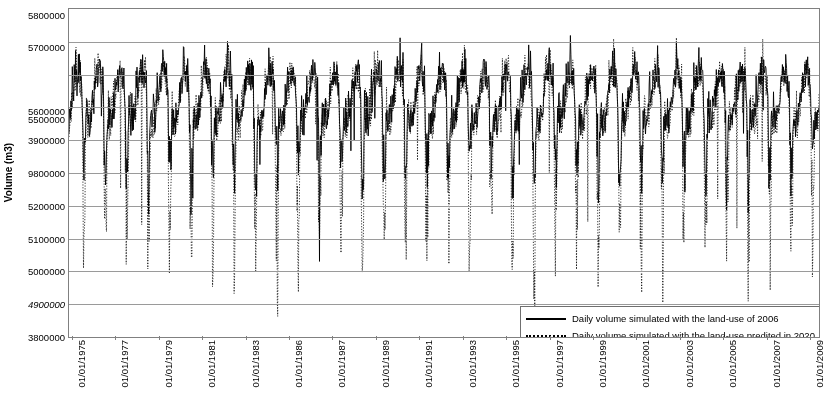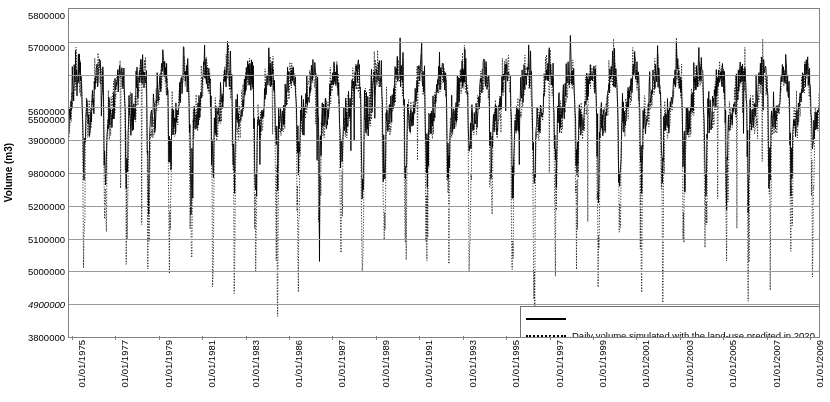--- a/index.html
+++ b/index.html
@@ -167,20 +167,21 @@
   <div id="plot-area">
     <svg id="series-svg" width="750" height="328">
         <path d="M0.0 128.0L0.5 119.1L0.9 116.0L1.4 111.6L1.9 101.5L2.3 112.3L2.8 83.4L3.3 99.6L3.8 82.6L4.2 89.9L4.7 86.1L5.2 73.5L5.6 58.7L6.1 81.9L6.6 75.0L7.0 38.3L7.5 59.0L8.0 77.3L8.4 75.7L8.9 68.3L9.4 70.4L9.8 62.6L10.3 73.8L10.8 83.8L11.3 51.4L11.7 87.6L12.2 72.7L12.7 75.2L13.1 99.4L13.6 118.0L14.1 201.2L14.5 259.1L15.0 225.4L15.5 217.7L15.9 208.9L16.4 135.9L16.9 124.7L17.4 88.5L17.8 107.8L18.3 103.3L18.8 128.4L19.2 113.5L19.7 108.1L20.2 91.0L20.6 128.2L21.1 111.4L21.6 99.1L22.0 119.3L22.5 99.4L23.0 91.1L23.5 101.0L23.9 98.6L24.4 101.0L24.9 87.1L25.3 76.1L25.8 49.1L26.3 79.8L26.7 65.9L27.2 73.6L27.7 64.0L28.1 61.9L28.6 60.3L29.1 44.0L29.5 56.9L30.0 59.0L30.5 54.3L31.0 74.1L31.4 55.8L31.9 75.8L32.4 72.2L32.8 60.3L33.3 63.7L33.8 69.9L34.2 80.5L34.7 120.0L35.2 181.1L35.6 209.9L36.1 179.4L36.6 184.5L37.1 216.9L37.5 222.6L38.0 134.0L38.5 110.5L38.9 118.2L39.4 81.4L39.9 108.3L40.3 130.6L40.8 89.5L41.3 119.4L41.7 126.6L42.2 87.8L42.7 91.0L43.2 109.8L43.6 84.4L44.1 85.0L44.6 72.0L45.0 97.7L45.5 91.0L46.0 103.6L46.4 85.0L46.9 88.4L47.4 73.5L47.8 68.3L48.3 68.9L48.8 61.6L49.2 74.9L49.7 79.0L50.2 59.7L50.7 65.0L51.1 51.7L51.6 179.3L52.1 60.5L52.5 73.1L53.0 77.7L53.5 69.2L53.9 63.0L54.4 72.8L54.9 84.6L55.3 86.7L55.8 93.6L56.3 162.6L56.8 122.0L57.2 255.3L57.7 176.7L58.2 230.8L58.6 201.5L59.1 171.9L59.6 144.4L60.0 95.7L60.5 105.7L61.0 107.1L61.4 83.1L61.9 116.6L62.4 100.5L62.9 112.9L63.3 97.3L63.8 104.4L64.3 119.6L64.7 106.0L65.2 99.8L65.7 107.4L66.1 87.1L66.6 112.5L67.1 105.3L67.5 97.0L68.0 89.2L68.5 78.8L68.9 96.4L69.4 78.4L69.9 83.0L70.4 70.6L70.8 59.0L71.3 68.9L71.8 49.4L72.2 58.7L72.7 215.6L73.2 57.3L73.6 74.2L74.1 65.4L74.6 67.8L75.0 69.3L75.5 50.9L76.0 60.2L76.5 48.0L76.9 78.2L77.4 84.3L77.9 133.8L78.3 147.3L78.8 260.0L79.3 183.2L79.7 209.5L80.2 232.3L80.7 170.0L81.1 152.6L81.6 123.4L82.1 127.5L82.6 119.9L83.0 127.8L83.5 120.1L84.0 128.9L84.4 116.3L84.9 108.5L85.4 125.2L85.8 103.7L86.3 119.6L86.8 104.6L87.2 79.5L87.7 102.1L88.2 92.5L88.6 91.9L89.1 86.7L89.6 96.0L90.1 88.9L90.5 91.0L91.0 71.2L91.5 76.1L91.9 61.5L92.4 79.8L92.9 74.6L93.3 62.5L93.8 54.2L94.3 58.4L94.7 52.6L95.2 63.0L95.7 53.6L96.2 76.1L96.6 76.3L97.1 83.7L97.6 86.7L98.0 69.2L98.5 71.9L99.0 101.9L99.4 169.3L99.9 219.3L100.4 264.5L100.8 202.2L101.3 220.5L101.8 178.7L102.3 168.1L102.7 108.6L103.2 82.1L103.7 126.3L104.1 126.0L104.6 112.5L105.1 122.6L105.5 127.6L106.0 126.6L106.5 109.5L106.9 123.1L107.4 105.2L107.9 114.1L108.3 100.8L108.8 116.0L109.3 96.8L109.8 88.0L110.2 80.8L110.7 78.6L111.2 81.4L111.6 92.5L112.1 71.3L112.6 67.5L113.0 74.1L113.5 72.6L114.0 70.7L114.4 58.6L114.9 47.1L115.4 49.3L115.9 55.2L116.3 77.4L116.8 62.1L117.3 65.3L117.7 55.5L118.2 60.9L118.7 61.3L119.1 83.2L119.6 66.2L120.1 98.3L120.5 146.5L121.0 219.9L121.5 197.6L122.0 212.2L122.4 247.5L122.9 248.6L123.4 188.5L123.8 160.5L124.3 101.1L124.8 128.7L125.2 98.0L125.7 113.6L126.2 111.4L126.6 107.4L127.1 85.6L127.6 117.2L128.0 102.1L128.5 122.3L129.0 119.7L129.5 101.7L129.9 96.1L130.4 110.9L130.9 89.4L131.3 101.0L131.8 102.0L132.3 56.5L132.7 81.8L133.2 87.4L133.7 86.9L134.1 68.1L134.6 59.1L135.1 60.4L135.6 62.5L136.0 69.1L136.5 54.6L137.0 71.6L137.4 48.4L137.9 52.9L138.4 55.6L138.8 67.7L139.3 83.0L139.8 66.1L140.2 85.0L140.7 63.9L141.2 92.9L141.7 103.0L142.1 106.2L142.6 162.2L143.1 171.5L143.5 277.7L144.0 268.1L144.5 240.1L144.9 180.5L145.4 122.4L145.9 122.9L146.3 88.7L146.8 126.6L147.3 97.0L147.7 131.6L148.2 121.9L148.7 127.6L149.2 108.8L149.6 114.6L150.1 94.7L150.6 90.9L151.0 90.4L151.5 114.3L152.0 86.5L152.4 112.6L152.9 95.3L153.4 99.3L153.8 84.3L154.3 92.7L154.8 62.7L155.3 68.8L155.7 57.6L156.2 62.6L156.7 70.3L157.1 45.0L157.6 51.3L158.1 69.7L158.5 53.0L159.0 56.6L159.5 35.8L159.9 64.7L160.4 81.1L160.9 61.5L161.4 68.1L161.8 89.8L162.3 70.1L162.8 87.0L163.2 136.8L163.7 135.1L164.2 161.7L164.6 153.9L165.1 284.5L165.6 267.2L166.0 217.3L166.5 158.8L167.0 141.0L167.4 104.8L167.9 120.3L168.4 123.4L168.9 118.5L169.3 130.5L169.8 106.0L170.3 97.1L170.7 118.6L171.2 129.0L171.7 105.9L172.1 112.3L172.6 81.4L173.1 87.2L173.5 97.7L174.0 75.3L174.5 101.6L175.0 80.6L175.4 73.2L175.9 71.5L176.4 83.7L176.8 63.0L177.3 80.2L177.8 67.8L178.2 69.5L178.7 75.8L179.2 70.8L179.6 56.4L180.1 76.7L180.6 49.2L181.1 70.3L181.5 58.5L182.0 62.7L182.5 70.2L182.9 65.6L183.4 79.7L183.9 77.7L184.3 75.4L184.8 132.1L185.3 179.3L185.7 219.5L186.2 184.3L186.7 262.0L187.1 230.7L187.6 196.5L188.1 151.0L188.6 115.2L189.0 95.2L189.5 106.4L190.0 116.0L190.4 113.9L190.9 129.5L191.4 103.1L191.8 126.9L192.3 110.1L192.8 100.8L193.2 122.1L193.7 120.7L194.2 107.0L194.7 99.4L195.1 98.2L195.6 98.4L196.1 59.8L196.5 79.1L197.0 80.3L197.5 71.3L197.9 66.8L198.4 71.8L198.9 72.5L199.3 60.6L199.8 56.7L200.3 60.9L200.8 72.4L201.2 47.5L201.7 78.0L202.2 67.5L202.6 70.1L203.1 69.4L203.6 125.2L204.0 47.2L204.5 75.9L205.0 76.8L205.4 88.7L205.9 97.6L206.4 161.4L206.8 202.0L207.3 251.7L207.8 156.7L208.3 291.6L208.7 307.3L209.2 210.7L209.7 150.0L210.1 110.3L210.6 106.9L211.1 123.8L211.5 120.1L212.0 126.8L212.5 107.3L212.9 105.5L213.4 116.6L213.9 119.7L214.4 122.6L214.8 120.2L215.3 105.3L215.8 119.4L216.2 91.7L216.7 98.1L217.2 92.4L217.6 81.6L218.1 96.1L218.6 90.6L219.0 88.8L219.5 66.8L220.0 90.2L220.5 82.2L220.9 53.1L221.4 66.5L221.9 58.0L222.3 79.0L222.8 54.0L223.3 72.6L223.7 58.4L224.2 74.4L224.7 61.5L225.1 65.0L225.6 67.0L226.1 74.0L226.5 66.3L227.0 88.0L227.5 123.0L228.0 202.0L228.4 176.7L228.9 252.0L229.4 283.0L229.8 210.0L230.3 208.7L230.8 138.6L231.2 146.6L231.7 112.2L232.2 122.5L232.6 101.1L233.1 104.1L233.6 108.6L234.1 106.0L234.5 107.7L235.0 108.1L235.5 100.1L235.9 103.3L236.4 109.6L236.9 91.5L237.3 103.0L237.8 104.4L238.3 94.9L238.7 76.0L239.2 72.1L239.7 74.6L240.2 70.3L240.6 61.4L241.1 86.7L241.6 64.5L242.0 80.9L242.5 59.3L243.0 74.2L243.4 72.9L243.9 68.3L244.4 66.8L244.8 68.2L245.3 74.9L245.8 78.7L246.2 70.0L246.7 115.1L247.2 64.6L247.7 67.8L248.1 71.7L248.6 94.3L249.1 115.4L249.5 212.8L250.0 201.5L250.5 230.5L250.9 202.9L251.4 167.9L251.9 186.4L252.3 113.2L252.8 124.6L253.3 105.2L253.8 126.0L254.2 127.0L254.7 114.0L255.2 128.5L255.6 126.4L256.1 90.0L256.6 113.8L257.0 108.3L257.5 91.8L258.0 113.2L258.4 107.9L258.9 93.3L259.4 110.1L259.8 104.1L260.3 82.7L260.8 84.7L261.3 58.2L261.7 94.9L262.2 71.2L262.7 72.2L263.1 82.2L263.6 71.6L264.1 62.6L264.5 68.7L265.0 74.9L265.5 55.0L265.9 74.1L266.4 70.1L266.9 77.2L267.4 66.6L267.8 52.2L268.3 78.9L268.8 72.2L269.2 64.2L269.7 94.7L270.2 90.8L270.6 135.4L271.1 185.5L271.6 223.2L272.0 243.8L272.5 189.0L273.0 161.5L273.5 207.2L273.9 128.6L274.4 124.5L274.9 122.5L275.3 113.4L275.8 108.7L276.3 127.6L276.7 120.5L277.2 92.0L277.7 128.9L278.1 125.6L278.6 122.1L279.1 85.4L279.5 108.3L280.0 109.9L280.5 100.4L281.0 112.0L281.4 107.4L281.9 89.7L282.4 85.4L282.8 78.1L283.3 96.4L283.8 58.8L284.2 70.8L284.7 82.8L285.2 76.2L285.6 82.1L286.1 61.7L286.6 55.1L287.1 80.1L287.5 76.5L288.0 80.7L288.5 63.6L288.9 71.3L289.4 83.1L289.9 60.7L290.3 64.5L290.8 89.2L291.3 83.1L291.7 92.8L292.2 186.1L292.7 219.1L293.2 263.1L293.6 257.1L294.1 240.5L294.6 211.8L295.0 135.1L295.5 128.0L296.0 123.1L296.4 79.3L296.9 121.1L297.4 92.7L297.8 125.7L298.3 108.6L298.8 110.1L299.2 104.5L299.7 108.9L300.2 114.4L300.7 79.4L301.1 105.1L301.6 117.1L302.1 65.6L302.5 110.6L303.0 93.7L303.5 96.6L303.9 76.8L304.4 61.3L304.9 75.1L305.3 42.4L305.8 85.7L306.3 50.8L306.8 58.4L307.2 74.5L307.7 55.5L308.2 75.6L308.6 41.3L309.1 58.9L309.6 60.5L310.0 78.4L310.5 71.4L311.0 69.1L311.4 70.9L311.9 67.4L312.4 66.8L312.9 96.8L313.3 148.5L313.8 165.0L314.3 194.9L314.7 200.7L315.2 230.5L315.7 203.7L316.1 220.6L316.6 187.3L317.1 130.3L317.5 78.1L318.0 112.4L318.5 121.2L318.9 123.1L319.4 110.8L319.9 121.3L320.4 114.1L320.8 126.4L321.3 116.9L321.8 123.3L322.2 117.0L322.7 97.3L323.2 102.8L323.6 101.0L324.1 101.6L324.6 80.2L325.0 76.8L325.5 96.9L326.0 69.6L326.5 93.5L326.9 77.8L327.4 75.3L327.9 64.9L328.3 50.2L328.8 71.0L329.3 56.6L329.7 51.1L330.2 65.0L330.7 73.0L331.1 68.8L331.6 66.5L332.1 58.3L332.6 70.7L333.0 66.5L333.5 86.8L334.0 50.5L334.4 105.1L334.9 112.1L335.4 174.0L335.8 211.4L336.3 233.3L336.8 160.2L337.2 250.8L337.7 188.2L338.2 122.8L338.6 119.8L339.1 112.2L339.6 90.7L340.1 119.5L340.5 108.7L341.0 105.2L341.5 124.6L341.9 92.7L342.4 112.6L342.9 111.7L343.3 106.6L343.8 117.1L344.3 92.1L344.7 110.9L345.2 97.4L345.7 102.0L346.2 87.1L346.6 97.6L347.1 89.1L347.6 68.3L348.0 57.8L348.5 151.3L349.0 78.2L349.4 63.1L349.9 77.0L350.4 71.6L350.8 57.9L351.3 63.6L351.8 59.8L352.3 45.7L352.7 65.7L353.2 67.9L353.7 67.0L354.1 86.2L354.6 78.4L355.1 75.8L355.5 77.7L356.0 95.4L356.5 178.9L356.9 232.2L357.4 186.2L357.9 251.7L358.3 171.9L358.8 228.4L359.3 121.2L359.8 158.4L360.2 126.3L360.7 124.5L361.2 110.7L361.6 110.7L362.1 113.8L362.6 109.4L363.0 126.2L363.5 129.8L364.0 109.9L364.4 124.9L364.9 90.6L365.4 95.2L365.9 83.3L366.3 98.5L366.8 92.5L367.3 89.1L367.7 82.9L368.2 79.6L368.7 83.2L369.1 79.1L369.6 84.3L370.1 56.7L370.5 66.5L371.0 82.8L371.5 60.4L372.0 80.5L372.4 58.5L372.9 57.7L373.4 73.5L373.8 58.1L374.3 54.6L374.8 64.5L375.2 59.7L375.7 71.6L376.2 62.9L376.6 87.7L377.1 70.6L377.6 119.0L378.0 171.7L378.5 150.0L379.0 183.9L379.5 163.1L379.9 254.9L380.4 181.5L380.9 166.9L381.3 108.9L381.8 110.0L382.3 120.7L382.7 128.6L383.2 114.8L383.7 125.9L384.1 103.4L384.6 120.4L385.1 104.7L385.6 104.7L386.0 108.8L386.5 97.6L387.0 117.6L387.4 108.6L387.9 98.0L388.4 111.1L388.8 75.4L389.3 84.8L389.8 98.5L390.2 97.8L390.7 81.5L391.2 61.0L391.7 67.9L392.1 84.8L392.6 74.7L393.1 71.0L393.5 43.8L394.0 76.7L394.5 61.5L394.9 79.9L395.4 36.2L395.9 74.2L396.3 58.1L396.8 84.3L397.3 66.9L397.7 80.3L398.2 79.4L398.7 76.4L399.2 126.4L399.6 200.3L400.1 263.2L400.6 238.5L401.0 233.6L401.5 204.8L402.0 163.8L402.4 170.9L402.9 102.2L403.4 103.6L403.8 116.0L404.3 117.0L404.8 126.1L405.3 120.4L405.7 111.6L406.2 103.3L406.7 101.8L407.1 103.7L407.6 125.4L408.1 107.6L408.5 86.6L409.0 91.2L409.5 91.6L409.9 93.8L410.4 88.2L410.9 76.5L411.4 93.4L411.8 62.0L412.3 69.8L412.8 69.9L413.2 59.6L413.7 82.3L414.2 82.5L414.6 82.0L415.1 54.0L415.6 65.0L416.0 62.9L416.5 57.9L417.0 59.7L417.4 73.6L417.9 68.7L418.4 76.7L418.9 67.4L419.3 89.7L419.8 80.9L420.3 99.1L420.7 177.8L421.2 168.3L421.7 161.8L422.1 176.3L422.6 183.8L423.1 205.3L423.5 181.3L424.0 119.5L424.5 115.1L425.0 115.3L425.4 103.0L425.9 122.6L426.4 91.0L426.8 115.1L427.3 120.8L427.8 118.7L428.2 129.2L428.7 116.6L429.2 112.7L429.6 110.2L430.1 110.8L430.6 87.2L431.1 108.4L431.5 105.3L432.0 123.6L432.5 76.9L432.9 84.3L433.4 49.3L433.9 87.1L434.3 73.4L434.8 83.8L435.3 58.3L435.7 51.7L436.2 55.1L436.7 65.3L437.1 49.4L437.6 60.4L438.1 53.2L438.6 72.5L439.0 50.8L439.5 46.4L440.0 65.5L440.4 81.4L440.9 83.6L441.4 71.9L441.8 102.9L442.3 196.9L442.8 252.5L443.2 260.5L443.7 232.2L444.2 249.3L444.7 149.6L445.1 166.3L445.6 129.1L446.1 107.5L446.5 105.0L447.0 124.7L447.5 117.2L447.9 106.9L448.4 105.9L448.9 89.0L449.3 111.4L449.8 117.4L450.3 125.4L450.8 106.5L451.2 107.6L451.7 103.2L452.2 108.5L452.6 105.1L453.1 84.7L453.6 97.7L454.0 94.6L454.5 68.4L455.0 87.0L455.4 69.4L455.9 46.2L456.4 68.1L456.8 58.1L457.3 61.3L457.8 58.1L458.3 58.9L458.7 61.2L459.2 54.5L459.7 57.4L460.1 80.2L460.6 64.2L461.1 63.8L461.5 71.7L462.0 87.5L462.5 93.5L462.9 108.3L463.4 121.7L463.9 170.3L464.4 236.3L464.8 290.1L465.3 261.8L465.8 308.3L466.2 194.1L466.7 154.8L467.2 122.9L467.6 127.7L468.1 128.1L468.6 121.0L469.0 99.2L469.5 129.3L470.0 132.3L470.5 103.0L470.9 124.8L471.4 123.5L471.9 106.7L472.3 96.7L472.8 108.4L473.3 103.6L473.7 111.9L474.2 99.2L474.7 74.3L475.1 63.9L475.6 84.6L476.1 84.4L476.5 48.3L477.0 67.3L477.5 45.7L478.0 60.8L478.4 68.1L478.9 71.1L479.4 64.9L479.8 61.2L480.3 164.4L480.8 59.8L481.2 40.7L481.7 60.2L482.2 60.1L482.6 69.7L483.1 86.7L483.6 85.3L484.1 69.4L484.5 103.1L485.0 125.5L485.5 179.0L485.9 220.7L486.4 267.1L486.9 160.4L487.3 201.3L487.8 172.1L488.3 140.7L488.7 102.4L489.2 113.1L489.7 113.9L490.2 96.1L490.6 122.7L491.1 104.8L491.6 91.8L492.0 112.8L492.5 124.5L493.0 99.4L493.4 119.8L493.9 98.3L494.4 86.0L494.8 89.0L495.3 102.6L495.8 92.6L496.2 103.3L496.7 89.2L497.2 93.3L497.7 68.1L498.1 89.3L498.6 84.7L499.1 70.2L499.5 75.5L500.0 72.4L500.5 79.3L500.9 63.6L501.4 73.9L501.9 67.7L502.3 66.6L502.8 62.4L503.3 80.2L503.8 50.9L504.2 74.9L504.7 74.2L505.2 80.1L505.6 90.7L506.1 136.5L506.6 183.6L507.0 176.5L507.5 260.4L508.0 170.8L508.4 220.6L508.9 152.0L509.4 168.5L509.8 135.0L510.3 102.1L510.8 119.8L511.3 105.2L511.7 111.4L512.2 93.5L512.7 108.0L513.1 118.5L513.6 130.2L514.1 113.2L514.5 111.0L515.0 108.8L515.5 121.7L515.9 101.4L516.4 67.9L516.9 78.4L517.4 105.7L517.8 100.5L518.3 96.7L518.8 212.7L519.2 86.0L519.7 64.9L520.2 64.0L520.6 72.3L521.1 55.5L521.6 79.5L522.0 58.6L522.5 70.6L523.0 63.2L523.5 72.3L523.9 59.0L524.4 61.6L524.9 80.0L525.3 71.3L525.8 64.8L526.3 79.1L526.7 55.9L527.2 81.4L527.7 147.7L528.1 190.4L528.6 183.0L529.1 278.2L529.5 226.6L530.0 239.2L530.5 207.4L531.0 137.8L531.4 104.5L531.9 122.0L532.4 110.4L532.8 116.9L533.3 105.0L533.8 121.7L534.2 117.2L534.7 124.6L535.2 115.4L535.6 97.6L536.1 122.4L536.6 123.9L537.1 94.1L537.5 102.6L538.0 86.6L538.5 97.3L538.9 106.8L539.4 94.1L539.9 51.1L540.3 68.3L540.8 84.0L541.3 68.3L541.7 70.4L542.2 73.5L542.7 57.0L543.2 68.7L543.6 76.9L544.1 60.7L544.6 29.9L545.0 66.3L545.5 77.9L546.0 54.3L546.4 66.4L546.9 71.5L547.4 68.9L547.8 70.0L548.3 79.0L548.8 120.3L549.2 151.1L549.7 161.5L550.2 223.2L550.7 194.5L551.1 208.9L551.6 218.5L552.1 148.6L552.5 136.1L553.0 110.9L553.5 93.3L553.9 121.9L554.4 111.9L554.9 114.7L555.3 102.6L555.8 127.6L556.3 121.6L556.8 89.4L557.2 112.6L557.7 100.1L558.2 98.3L558.6 81.7L559.1 110.1L559.6 87.6L560.0 81.7L560.5 84.6L561.0 83.2L561.4 95.6L561.9 70.7L562.4 92.4L562.9 78.9L563.3 64.3L563.8 38.6L564.3 64.9L564.7 64.5L565.2 62.3L565.7 63.4L566.1 48.1L566.6 57.0L567.1 73.1L567.5 61.8L568.0 81.2L568.5 63.3L568.9 68.5L569.4 91.9L569.9 77.4L570.4 129.9L570.8 150.8L571.3 239.7L571.8 147.3L572.2 257.1L572.7 283.4L573.2 202.8L573.6 135.6L574.1 139.9L574.6 100.8L575.0 100.6L575.5 86.7L576.0 90.2L576.5 118.3L576.9 115.0L577.4 106.6L577.9 114.4L578.3 98.6L578.8 99.2L579.3 96.0L579.7 117.6L580.2 116.4L580.7 90.1L581.1 100.5L581.6 91.9L582.1 98.2L582.6 80.6L583.0 96.3L583.5 80.8L584.0 65.4L584.4 74.1L584.9 85.6L585.4 84.0L585.8 49.6L586.3 78.4L586.8 64.9L587.2 64.7L587.7 67.7L588.2 63.4L588.6 55.2L589.1 45.8L589.6 66.9L590.1 80.4L590.5 85.0L591.0 76.4L591.5 93.8L591.9 154.7L592.4 179.8L592.9 157.8L593.3 226.6L593.8 293.6L594.3 243.2L594.7 133.3L595.2 165.6L595.7 92.1L596.2 108.1L596.6 100.8L597.1 119.3L597.6 122.8L598.0 123.4L598.5 129.3L599.0 125.9L599.4 121.0L599.9 114.9L600.4 119.4L600.8 115.3L601.3 113.8L601.8 94.7L602.3 96.3L602.7 100.7L603.2 102.0L603.7 94.0L604.1 81.0L604.6 88.7L605.1 75.5L605.5 75.6L606.0 68.5L606.5 60.6L606.9 57.4L607.4 28.7L607.9 70.7L608.3 64.3L608.8 66.7L609.3 76.3L609.8 56.6L610.2 57.3L610.7 75.9L611.2 69.9L611.6 88.8L612.1 86.0L612.6 55.1L613.0 90.8L613.5 128.1L614.0 229.9L614.4 203.3L614.9 233.6L615.4 153.6L615.9 181.1L616.3 150.0L616.8 140.5L617.3 104.7L617.7 101.2L618.2 112.5L618.7 123.7L619.1 116.9L619.6 128.2L620.1 108.8L620.5 102.7L621.0 127.7L621.5 118.2L622.0 124.5L622.4 79.9L622.9 83.0L623.4 105.6L623.8 90.6L624.3 91.1L624.8 106.4L625.2 97.3L625.7 73.8L626.2 76.7L626.6 58.3L627.1 56.5L627.6 75.9L628.0 65.2L628.5 77.1L629.0 67.2L629.5 77.3L629.9 65.9L630.4 53.0L630.9 75.7L631.3 76.8L631.8 54.9L632.3 73.6L632.7 66.7L633.2 72.0L633.7 80.4L634.1 87.6L634.6 115.2L635.1 146.4L635.6 190.2L636.0 238.5L636.5 163.6L637.0 215.8L637.4 192.3L637.9 214.2L638.4 143.7L638.8 102.4L639.3 108.0L639.8 103.4L640.2 124.8L640.7 112.6L641.2 120.5L641.7 120.0L642.1 116.2L642.6 111.8L643.1 102.4L643.5 119.5L644.0 104.7L644.5 102.5L644.9 116.2L645.4 101.4L645.9 99.0L646.3 72.6L646.8 100.8L647.3 84.9L647.7 62.9L648.2 90.1L648.7 189.8L649.2 76.6L649.6 69.6L650.1 71.7L650.6 52.2L651.0 66.8L651.5 69.4L652.0 60.1L652.4 57.3L652.9 78.4L653.4 61.3L653.8 78.1L654.3 62.4L654.8 72.2L655.3 90.6L655.7 76.9L656.2 125.6L656.7 182.2L657.1 209.7L657.6 252.1L658.1 173.7L658.5 155.3L659.0 193.0L659.5 172.7L659.9 132.2L660.4 92.4L660.9 106.8L661.4 122.0L661.8 98.6L662.3 108.5L662.8 112.0L663.2 118.4L663.7 106.9L664.2 104.8L664.6 94.6L665.1 100.3L665.6 79.2L666.0 90.0L666.5 66.2L667.0 109.0L667.4 91.1L667.9 219.2L668.4 78.5L668.9 91.1L669.3 67.1L669.8 73.0L670.3 59.9L670.7 78.0L671.2 61.1L671.7 74.5L672.1 73.8L672.6 58.6L673.1 56.9L673.5 103.9L674.0 70.1L674.5 60.1L675.0 72.7L675.4 81.7L675.9 38.4L676.4 81.0L676.8 91.1L677.3 91.8L677.8 115.8L678.2 119.4L678.7 239.1L679.2 292.2L679.6 182.1L680.1 253.0L680.6 165.8L681.1 121.4L681.5 86.5L682.0 121.6L682.5 121.3L682.9 121.2L683.4 112.6L683.9 85.7L684.3 118.2L684.8 93.5L685.3 123.9L685.7 124.9L686.2 119.3L686.7 116.1L687.1 95.6L687.6 116.2L688.1 110.6L688.6 129.7L689.0 85.8L689.5 88.9L690.0 92.8L690.4 68.3L690.9 73.1L691.4 59.7L691.8 84.7L692.3 47.4L692.8 66.6L693.2 152.3L693.7 30.1L694.2 56.5L694.7 72.7L695.1 66.6L695.6 66.6L696.1 66.3L696.5 66.7L697.0 86.4L697.5 79.4L697.9 84.5L698.4 67.1L698.9 132.4L699.3 157.3L699.8 148.0L700.3 185.0L700.8 169.8L701.2 281.2L701.7 199.2L702.2 188.8L702.6 103.0L703.1 102.6L703.6 126.0L704.0 106.0L704.5 108.7L705.0 124.8L705.4 105.9L705.9 118.0L706.4 123.6L706.8 105.5L707.3 95.9L707.8 124.4L708.3 113.9L708.7 100.5L709.2 98.4L709.7 95.7L710.1 105.3L710.6 98.4L711.1 84.4L711.5 78.8L712.0 82.6L712.5 67.0L712.9 68.1L713.4 60.2L713.9 72.2L714.4 60.1L714.8 77.2L715.3 65.2L715.8 60.9L716.2 62.7L716.7 57.6L717.2 67.5L717.6 75.1L718.1 72.1L718.6 76.4L719.0 81.4L719.5 77.5L720.0 96.5L720.5 109.2L720.9 153.6L721.4 217.2L721.9 242.2L722.3 176.1L722.8 180.4L723.3 216.6L723.7 186.8L724.2 120.9L724.7 106.1L725.1 99.1L725.6 105.9L726.1 120.0L726.5 101.9L727.0 123.1L727.5 81.8L728.0 126.1L728.4 128.9L728.9 114.7L729.4 101.2L729.8 113.1L730.3 95.4L730.8 88.3L731.2 107.1L731.7 90.5L732.2 91.1L732.6 68.4L733.1 72.1L733.6 68.0L734.1 69.4L734.5 80.5L735.0 68.8L735.5 83.9L735.9 52.1L736.4 61.3L736.9 54.9L737.3 61.2L737.8 69.0L738.3 57.8L738.7 53.9L739.2 56.8L739.7 64.0L740.2 87.8L740.6 59.1L741.1 92.7L741.6 103.4L742.0 119.4L742.5 186.6L743.0 150.9L743.4 267.9L743.9 243.3L744.4 177.5L744.8 179.5L745.3 153.5L745.8 116.0L746.2 98.9L746.7 101.5L747.2 117.9L747.7 108.1L748.1 117.6L748.6 121.7L749.1 122.0L749.5 109.8L750.0 83.6" fill="none" stroke="#000000" stroke-width="0.8" stroke-dasharray="1.2 1.6"></path>
         <path d="M0.0 124.0L0.5 99.9L0.9 101.3L1.4 109.5L1.9 91.8L2.3 101.1L2.8 95.2L3.3 57.6L3.8 75.4L4.2 85.7L4.7 92.0L5.2 55.6L5.6 65.4L6.1 73.4L6.6 41.6L7.0 66.0L7.5 61.4L8.0 86.9L8.4 69.6L8.9 68.6L9.4 45.4L9.8 73.7L10.3 44.9L10.8 63.6L11.3 53.3L11.7 71.6L12.2 67.5L12.7 80.3L13.1 94.7L13.6 109.8L14.1 126.8L14.5 158.3L15.0 171.2L15.5 129.2L15.9 133.7L16.4 132.9L16.9 106.9L17.4 100.5L17.8 90.5L18.3 94.1L18.8 106.2L19.2 114.7L19.7 105.6L20.2 126.8L20.6 125.9L21.1 122.5L21.6 110.2L22.0 103.1L22.5 113.1L23.0 88.0L23.5 81.3L23.9 94.4L24.4 90.2L24.9 104.8L25.3 72.3L25.8 80.4L26.3 68.7L26.7 74.2L27.2 61.2L27.7 56.8L28.1 55.0L28.6 77.9L29.1 73.1L29.5 59.3L30.0 57.8L30.5 50.0L31.0 51.9L31.4 51.9L31.9 67.7L32.4 107.1L32.8 86.8L33.3 84.3L33.8 57.8L34.2 65.3L34.7 102.3L35.2 156.2L35.6 142.0L36.1 161.7L36.6 176.0L37.1 163.2L37.5 140.3L38.0 126.8L38.5 120.9L38.9 116.5L39.4 120.0L39.9 88.3L40.3 99.5L40.8 116.3L41.3 100.3L41.7 104.3L42.2 105.2L42.7 118.4L43.2 118.3L43.6 100.3L44.1 110.0L44.6 84.3L45.0 110.0L45.5 100.8L46.0 69.3L46.4 81.1L46.9 79.0L47.4 72.9L47.8 76.1L48.3 70.0L48.8 60.6L49.2 83.0L49.7 68.1L50.2 65.0L50.7 56.7L51.1 67.4L51.6 67.8L52.1 65.7L52.5 59.9L53.0 58.7L53.5 71.6L53.9 79.7L54.4 73.1L54.9 59.0L55.3 79.1L55.8 94.9L56.3 102.1L56.8 154.9L57.2 179.5L57.7 149.6L58.2 150.3L58.6 162.9L59.1 123.1L59.6 113.1L60.0 86.5L60.5 103.9L61.0 106.3L61.4 114.2L61.9 126.4L62.4 106.4L62.9 84.3L63.3 121.8L63.8 97.7L64.3 120.8L64.7 94.7L65.2 98.5L65.7 109.3L66.1 111.0L66.6 98.3L67.1 61.9L67.5 78.8L68.0 58.1L68.5 77.4L68.9 88.9L69.4 68.7L69.9 69.5L70.4 62.4L70.8 73.5L71.3 55.9L71.8 50.9L72.2 51.0L72.7 73.0L73.2 74.6L73.6 45.7L74.1 65.9L74.6 62.7L75.0 78.8L75.5 63.5L76.0 70.3L76.5 74.0L76.9 69.6L77.4 61.6L77.9 100.0L78.3 144.3L78.8 142.2L79.3 190.5L79.7 205.3L80.2 160.7L80.7 123.6L81.1 116.3L81.6 106.6L82.1 103.2L82.6 101.1L83.0 118.2L83.5 106.2L84.0 103.6L84.4 84.9L84.9 92.8L85.4 94.2L85.8 123.4L86.3 118.3L86.8 105.0L87.2 91.1L87.7 94.2L88.2 63.7L88.6 80.6L89.1 92.0L89.6 85.2L90.1 78.8L90.5 71.9L91.0 65.4L91.5 79.0L91.9 82.8L92.4 56.7L92.9 54.2L93.3 62.2L93.8 40.7L94.3 47.6L94.7 51.5L95.2 67.7L95.7 52.3L96.2 67.2L96.6 58.5L97.1 73.5L97.6 54.4L98.0 85.9L98.5 79.4L99.0 82.3L99.4 120.9L99.9 153.0L100.4 127.3L100.8 153.4L101.3 130.1L101.8 160.9L102.3 157.7L102.7 110.9L103.2 99.7L103.7 113.4L104.1 125.5L104.6 100.7L105.1 118.5L105.5 108.9L106.0 113.3L106.5 125.1L106.9 93.8L107.4 112.6L107.9 101.2L108.3 103.5L108.8 105.9L109.3 105.8L109.8 97.1L110.2 96.4L110.7 73.4L111.2 93.7L111.6 73.1L112.1 69.1L112.6 68.6L113.0 84.6L113.5 75.9L114.0 67.6L114.4 37.7L114.9 38.6L115.4 65.1L115.9 63.2L116.3 72.3L116.8 62.0L117.3 66.9L117.7 56.9L118.2 83.0L118.7 49.5L119.1 65.0L119.6 78.4L120.1 94.5L120.5 123.5L121.0 115.7L121.5 160.7L122.0 205.5L122.4 181.6L122.9 139.2L123.4 150.7L123.8 189.3L124.3 110.6L124.8 119.3L125.2 97.0L125.7 104.1L126.2 119.9L126.6 120.2L127.1 105.7L127.6 109.6L128.0 119.7L128.5 105.1L129.0 93.9L129.5 116.1L129.9 86.4L130.4 96.2L130.9 108.4L131.3 93.9L131.8 83.3L132.3 86.2L132.7 88.9L133.2 76.6L133.7 68.4L134.1 68.4L134.6 52.7L135.1 55.7L135.6 36.0L136.0 69.3L136.5 57.8L137.0 49.6L137.4 74.7L137.9 58.4L138.4 77.3L138.8 79.7L139.3 70.0L139.8 59.2L140.2 66.4L140.7 74.5L141.2 69.8L141.7 97.7L142.1 86.9L142.6 156.0L143.1 130.7L143.5 137.9L144.0 165.0L144.5 168.5L144.9 134.1L145.4 108.9L145.9 121.0L146.3 124.3L146.8 99.7L147.3 126.7L147.7 124.1L148.2 102.6L148.7 104.6L149.2 98.3L149.6 105.9L150.1 106.5L150.6 112.4L151.0 102.0L151.5 73.4L152.0 83.5L152.4 87.7L152.9 93.6L153.4 86.5L153.8 98.1L154.3 83.7L154.8 69.6L155.3 72.5L155.7 60.6L156.2 72.3L156.7 66.5L157.1 77.9L157.6 58.7L158.1 48.0L158.5 32.3L159.0 63.3L159.5 65.5L159.9 64.8L160.4 77.3L160.9 58.6L161.4 42.0L161.8 62.1L162.3 80.6L162.8 65.3L163.2 94.1L163.7 129.9L164.2 156.0L164.6 135.1L165.1 148.4L165.6 184.3L166.0 149.7L166.5 119.5L167.0 90.3L167.4 99.5L167.9 110.6L168.4 85.3L168.9 113.6L169.3 103.9L169.8 118.2L170.3 110.4L170.7 110.4L171.2 111.6L171.7 111.1L172.1 101.2L172.6 103.1L173.1 107.5L173.5 101.9L174.0 91.0L174.5 99.8L175.0 91.5L175.4 70.1L175.9 86.3L176.4 67.0L176.8 81.8L177.3 58.4L177.8 71.3L178.2 69.4L178.7 51.9L179.2 64.1L179.6 55.4L180.1 75.8L180.6 60.2L181.1 54.6L181.5 78.6L182.0 81.3L182.5 50.9L182.9 75.3L183.4 52.9L183.9 78.4L184.3 56.6L184.8 119.9L185.3 109.2L185.7 162.2L186.2 177.2L186.7 181.2L187.1 164.0L187.6 187.4L188.1 131.0L188.6 110.7L189.0 110.2L189.5 107.9L190.0 116.4L190.4 110.8L190.9 155.6L191.4 116.7L191.8 122.2L192.3 105.5L192.8 101.7L193.2 101.9L193.7 109.5L194.2 101.3L194.7 107.6L195.1 97.8L195.6 79.6L196.1 90.2L196.5 73.2L197.0 85.8L197.5 83.9L197.9 65.9L198.4 68.2L198.9 76.2L199.3 67.9L199.8 38.8L200.3 52.1L200.8 71.6L201.2 77.3L201.7 54.6L202.2 62.2L202.6 76.4L203.1 52.4L203.6 64.7L204.0 59.9L204.5 79.0L205.0 82.1L205.4 71.3L205.9 92.0L206.4 121.8L206.8 123.3L207.3 135.6L207.8 117.1L208.3 137.1L208.7 181.6L209.2 149.7L209.7 99.4L210.1 119.6L210.6 114.0L211.1 111.9L211.5 99.7L212.0 106.1L212.5 118.1L212.9 122.0L213.4 101.9L213.9 105.1L214.4 116.2L214.8 96.1L215.3 115.2L215.8 100.5L216.2 75.1L216.7 90.2L217.2 96.1L217.6 78.8L218.1 71.9L218.6 58.1L219.0 82.7L219.5 62.6L220.0 64.7L220.5 63.9L220.9 63.6L221.4 69.3L221.9 75.2L222.3 61.5L222.8 61.2L223.3 71.6L223.7 63.7L224.2 57.9L224.7 65.7L225.1 76.4L225.6 76.7L226.1 68.5L226.5 84.2L227.0 90.3L227.5 98.6L228.0 133.3L228.4 143.9L228.9 116.7L229.4 166.1L229.8 132.5L230.3 143.1L230.8 137.6L231.2 121.1L231.7 101.0L232.2 112.2L232.6 86.6L233.1 103.5L233.6 125.6L234.1 125.9L234.5 90.5L235.0 126.2L235.5 98.5L235.9 100.4L236.4 95.6L236.9 84.4L237.3 93.9L237.8 66.5L238.3 96.6L238.7 91.0L239.2 88.1L239.7 89.7L240.2 93.5L240.6 77.9L241.1 77.6L241.6 82.6L242.0 65.5L242.5 56.3L243.0 59.3L243.4 71.4L243.9 50.5L244.4 66.7L244.8 64.9L245.3 65.6L245.8 53.4L246.2 58.3L246.7 67.2L247.2 73.9L247.7 87.0L248.1 151.3L248.6 68.0L249.1 106.8L249.5 108.8L250.0 168.5L250.5 252.4L250.9 138.4L251.4 126.6L251.9 146.7L252.3 146.2L252.8 110.1L253.3 93.8L253.8 117.0L254.2 99.2L254.7 95.1L255.2 116.3L255.6 99.5L256.1 107.6L256.6 89.1L257.0 117.9L257.5 119.8L258.0 112.3L258.4 115.9L258.9 100.4L259.4 108.4L259.8 101.1L260.3 99.2L260.8 75.0L261.3 87.0L261.7 82.0L262.2 71.7L262.7 72.0L263.1 75.5L263.6 64.1L264.1 74.6L264.5 76.2L265.0 52.8L265.5 72.2L265.9 65.8L266.4 62.9L266.9 75.7L267.4 68.2L267.8 55.7L268.3 58.7L268.8 82.5L269.2 86.7L269.7 73.6L270.2 97.8L270.6 115.5L271.1 123.1L271.6 159.0L272.0 130.7L272.5 133.4L273.0 152.8L273.5 145.8L273.9 131.0L274.4 116.7L274.9 98.4L275.3 121.4L275.8 117.7L276.3 118.0L276.7 89.0L277.2 123.8L277.7 102.9L278.1 113.3L278.6 117.2L279.1 117.4L279.5 82.0L280.0 99.0L280.5 107.8L281.0 89.3L281.4 92.3L281.9 141.8L282.4 92.6L282.8 71.3L283.3 70.4L283.8 79.6L284.2 75.5L284.7 72.2L285.2 131.0L285.6 74.9L286.1 63.3L286.6 77.1L287.1 57.1L287.5 62.3L288.0 55.7L288.5 72.7L288.9 54.2L289.4 50.8L289.9 60.5L290.3 55.5L290.8 79.8L291.3 78.1L291.7 87.3L292.2 127.9L292.7 156.3L293.2 190.0L293.6 170.1L294.1 181.3L294.6 175.6L295.0 125.2L295.5 81.3L296.0 110.7L296.4 108.9L296.9 123.6L297.4 83.3L297.8 111.0L298.3 120.2L298.8 87.4L299.2 127.0L299.7 117.5L300.2 108.3L300.7 110.6L301.1 90.3L301.6 87.6L302.1 84.6L302.5 60.2L303.0 103.3L303.5 92.6L303.9 73.6L304.4 71.0L304.9 68.6L305.3 63.1L305.8 109.3L306.3 81.3L306.8 75.6L307.2 59.8L307.7 60.7L308.2 64.4L308.6 64.9L309.1 72.2L309.6 54.2L310.0 54.2L310.5 51.6L311.0 78.0L311.4 70.0L311.9 72.4L312.4 51.5L312.9 85.4L313.3 91.2L313.8 133.2L314.3 172.6L314.7 125.8L315.2 154.3L315.7 170.0L316.1 168.9L316.6 149.4L317.1 103.9L317.5 111.5L318.0 101.1L318.5 119.9L318.9 121.8L319.4 106.8L319.9 103.1L320.4 95.5L320.8 114.6L321.3 105.7L321.8 87.2L322.2 95.4L322.7 113.3L323.2 85.7L323.6 92.5L324.1 99.8L324.6 79.8L325.0 93.6L325.5 82.8L326.0 57.6L326.5 61.7L326.9 69.4L327.4 59.6L327.9 65.6L328.3 47.3L328.8 72.4L329.3 65.8L329.7 65.5L330.2 67.5L330.7 65.3L331.1 28.8L331.6 78.0L332.1 60.3L332.6 56.5L333.0 66.6L333.5 72.8L334.0 43.4L334.4 87.7L334.9 95.7L335.4 90.4L335.8 163.6L336.3 169.3L336.8 157.4L337.2 158.7L337.7 153.7L338.2 115.5L338.6 95.0L339.1 100.4L339.6 102.7L340.1 113.2L340.5 117.6L341.0 123.0L341.5 104.0L341.9 100.5L342.4 110.8L342.9 117.3L343.3 103.1L343.8 112.2L344.3 116.2L344.7 96.4L345.2 99.4L345.7 104.5L346.2 79.3L346.6 89.9L347.1 92.6L347.6 83.9L348.0 72.1L348.5 83.4L349.0 57.2L349.4 60.0L349.9 56.5L350.4 69.6L350.8 71.7L351.3 56.5L351.8 51.0L352.3 41.1L352.7 34.2L353.2 71.9L353.7 77.2L354.1 62.2L354.6 83.1L355.1 81.2L355.5 56.8L356.0 100.5L356.5 128.0L356.9 139.3L357.4 165.0L357.9 124.6L358.3 178.0L358.8 129.8L359.3 156.7L359.8 104.4L360.2 105.9L360.7 106.1L361.2 124.6L361.6 104.2L362.1 124.8L362.6 101.9L363.0 104.2L363.5 117.1L364.0 86.8L364.4 105.3L364.9 112.4L365.4 104.3L365.9 108.7L366.3 85.9L366.8 93.4L367.3 81.0L367.7 75.4L368.2 83.5L368.7 70.4L369.1 76.5L369.6 57.3L370.1 66.2L370.5 43.1L371.0 80.3L371.5 58.9L372.0 66.1L372.4 65.3L372.9 60.6L373.4 54.1L373.8 54.6L374.3 56.3L374.8 73.3L375.2 63.6L375.7 81.0L376.2 71.1L376.6 63.9L377.1 74.2L377.6 95.1L378.0 128.2L378.5 168.7L379.0 134.1L379.5 168.6L379.9 146.7L380.4 158.5L380.9 128.1L381.3 120.8L381.8 116.8L382.3 111.6L382.7 86.2L383.2 123.2L383.7 111.3L384.1 101.2L384.6 99.8L385.1 119.4L385.6 119.9L386.0 101.5L386.5 111.2L387.0 93.6L387.4 113.4L387.9 87.2L388.4 67.0L388.8 98.3L389.3 68.5L389.8 85.6L390.2 92.6L390.7 69.1L391.2 73.0L391.7 70.5L392.1 60.3L392.6 72.4L393.1 51.8L393.5 78.4L394.0 59.7L394.5 73.2L394.9 61.4L395.4 73.0L395.9 40.2L396.3 65.5L396.8 49.4L397.3 74.6L397.7 81.1L398.2 85.7L398.7 82.9L399.2 116.8L399.6 129.1L400.1 142.2L400.6 136.5L401.0 140.0L401.5 114.1L402.0 139.1L402.4 109.2L402.9 95.7L403.4 103.3L403.8 121.6L404.3 115.5L404.8 120.3L405.3 103.7L405.7 114.1L406.2 112.2L406.7 114.8L407.1 94.3L407.6 106.4L408.1 118.6L408.5 109.0L409.0 102.5L409.5 87.8L409.9 89.5L410.4 99.8L410.9 75.5L411.4 69.6L411.8 72.9L412.3 68.8L412.8 84.0L413.2 79.4L413.7 79.6L414.2 53.0L414.6 50.1L415.1 50.6L415.6 50.7L416.0 71.5L416.5 77.3L417.0 52.5L417.4 57.2L417.9 80.3L418.4 76.6L418.9 77.5L419.3 69.8L419.8 66.5L420.3 76.9L420.7 136.3L421.2 136.8L421.7 123.1L422.1 169.6L422.6 153.2L423.1 127.3L423.5 138.2L424.0 115.2L424.5 105.5L425.0 122.6L425.4 119.0L425.9 105.1L426.4 96.1L426.8 111.6L427.3 96.9L427.8 125.9L428.2 119.1L428.7 121.6L429.2 98.5L429.6 96.7L430.1 98.1L430.6 91.4L431.1 100.8L431.5 87.6L432.0 100.4L432.5 96.7L432.9 67.5L433.4 81.7L433.9 73.0L434.3 64.9L434.8 71.1L435.3 68.9L435.7 62.0L436.2 55.0L436.7 101.8L437.1 58.3L437.6 55.7L438.1 68.8L438.6 71.7L439.0 64.3L439.5 63.0L440.0 66.7L440.4 66.2L440.9 67.1L441.4 67.2L441.8 99.9L442.3 107.1L442.8 128.2L443.2 189.6L443.7 157.4L444.2 189.1L444.7 150.5L445.1 139.6L445.6 122.6L446.1 111.4L446.5 120.8L447.0 122.3L447.5 97.5L447.9 121.2L448.4 113.8L448.9 99.7L449.3 122.4L449.8 101.1L450.3 155.6L450.8 90.8L451.2 91.8L451.7 68.3L452.2 85.8L452.6 88.9L453.1 60.9L453.6 71.3L454.0 93.4L454.5 79.4L455.0 55.7L455.4 73.9L455.9 80.7L456.4 64.5L456.8 65.2L457.3 76.0L457.8 64.2L458.3 66.4L458.7 58.3L459.2 60.5L459.7 35.9L460.1 56.8L460.6 78.4L461.1 62.9L461.5 41.9L462.0 66.8L462.5 62.4L462.9 87.0L463.4 106.6L463.9 141.0L464.4 133.4L464.8 166.0L465.3 174.4L465.8 165.0L466.2 168.3L466.7 129.9L467.2 118.4L467.6 117.4L468.1 98.5L468.6 108.8L469.0 108.6L469.5 122.3L470.0 121.4L470.5 106.5L470.9 122.9L471.4 96.1L471.9 102.1L472.3 103.6L472.8 107.5L473.3 104.9L473.7 106.1L474.2 103.0L474.7 84.6L475.1 87.3L475.6 74.2L476.1 66.2L476.5 71.0L477.0 68.4L477.5 60.7L478.0 71.2L478.4 71.4L478.9 54.2L479.4 72.0L479.8 43.5L480.3 38.7L480.8 58.4L481.2 67.5L481.7 55.3L482.2 76.0L482.6 74.9L483.1 66.4L483.6 77.2L484.1 54.1L484.5 96.6L485.0 102.9L485.5 139.8L485.9 126.1L486.4 150.9L486.9 139.9L487.3 178.7L487.8 146.1L488.3 114.6L488.7 97.0L489.2 113.6L489.7 84.6L490.2 83.6L490.6 123.7L491.1 106.0L491.6 118.6L492.0 97.8L492.5 108.1L493.0 108.7L493.4 108.2L493.9 84.8L494.4 75.7L494.8 103.4L495.3 109.8L495.8 82.1L496.2 74.1L496.7 87.3L497.2 54.6L497.7 72.3L498.1 73.8L498.6 68.9L499.1 52.7L499.5 65.2L500.0 74.4L500.5 74.7L500.9 50.1L501.4 26.5L501.9 45.8L502.3 61.8L502.8 75.2L503.3 61.7L503.8 71.1L504.2 76.0L504.7 59.4L505.2 83.5L505.6 90.9L506.1 103.5L506.6 109.9L507.0 156.7L507.5 140.5L508.0 166.3L508.4 132.8L508.9 155.2L509.4 141.9L509.8 110.5L510.3 95.7L510.8 117.3L511.3 100.5L511.7 126.2L512.2 123.3L512.7 104.9L513.1 109.6L513.6 115.2L514.1 121.5L514.5 117.3L515.0 106.3L515.5 98.1L515.9 92.0L516.4 93.0L516.9 95.2L517.4 86.7L517.8 64.1L518.3 91.4L518.8 68.5L519.2 87.0L519.7 71.2L520.2 75.1L520.6 67.9L521.1 72.2L521.6 55.7L522.0 70.4L522.5 70.6L523.0 68.6L523.5 71.7L523.9 66.3L524.4 60.8L524.9 57.0L525.3 60.1L525.8 84.2L526.3 59.9L526.7 76.9L527.2 89.9L527.7 109.5L528.1 147.7L528.6 104.7L529.1 183.9L529.5 193.9L530.0 170.8L530.5 123.2L531.0 128.9L531.4 100.3L531.9 100.3L532.4 93.6L532.8 119.3L533.3 106.4L533.8 126.9L534.2 100.7L534.7 105.3L535.2 111.4L535.6 113.0L536.1 122.2L536.6 105.0L537.1 102.8L537.5 106.5L538.0 95.5L538.5 86.9L538.9 81.9L539.4 81.1L539.9 75.2L540.3 83.9L540.8 60.0L541.3 67.3L541.7 69.2L542.2 57.4L542.7 67.9L543.2 58.1L543.6 41.9L544.1 55.1L544.6 77.5L545.0 64.9L545.5 39.2L546.0 78.2L546.4 78.6L546.9 59.7L547.4 74.4L547.8 74.9L548.3 88.4L548.8 99.6L549.2 120.8L549.7 173.8L550.2 163.7L550.7 177.2L551.1 163.5L551.6 157.9L552.1 150.6L552.5 120.6L553.0 109.0L553.5 84.4L553.9 112.6L554.4 92.9L554.9 123.3L555.3 102.3L555.8 111.7L556.3 116.7L556.8 110.5L557.2 105.0L557.7 94.2L558.2 92.7L558.6 99.3L559.1 78.4L559.6 98.3L560.0 81.6L560.5 89.2L561.0 77.2L561.4 81.4L561.9 69.5L562.4 69.6L562.9 83.8L563.3 79.3L563.8 61.1L564.3 55.4L564.7 65.9L565.2 60.0L565.7 42.5L566.1 59.4L566.6 69.9L567.1 67.5L567.5 66.8L568.0 52.7L568.5 72.8L568.9 74.7L569.4 62.8L569.9 68.9L570.4 98.5L570.8 99.9L571.3 144.9L571.8 153.0L572.2 136.5L572.7 184.4L573.2 155.5L573.6 146.3L574.1 101.5L574.6 119.5L575.0 112.1L575.5 99.4L576.0 116.1L576.5 125.0L576.9 115.9L577.4 116.2L577.9 110.3L578.3 112.0L578.8 109.6L579.3 94.6L579.7 100.8L580.2 75.0L580.7 62.6L581.1 86.2L581.6 93.2L582.1 89.7L582.6 81.8L583.0 85.1L583.5 83.7L584.0 60.9L584.4 70.3L584.9 70.1L585.4 72.1L585.8 79.8L586.3 55.4L586.8 65.8L587.2 65.4L587.7 72.9L588.2 53.8L588.6 36.6L589.1 78.3L589.6 58.4L590.1 59.2L590.5 73.6L591.0 83.9L591.5 82.8L591.9 94.7L592.4 140.5L592.9 147.8L593.3 174.0L593.8 148.9L594.3 151.8L594.7 107.4L595.2 121.1L595.7 109.4L596.2 105.0L596.6 121.4L597.1 105.1L597.6 110.8L598.0 116.8L598.5 89.5L599.0 118.8L599.4 101.1L599.9 124.0L600.4 98.2L600.8 101.3L601.3 92.7L601.8 98.8L602.3 88.3L602.7 89.9L603.2 94.5L603.7 91.0L604.1 79.3L604.6 69.4L605.1 74.5L605.5 75.5L606.0 61.0L606.5 78.2L606.9 74.3L607.4 33.7L607.9 49.0L608.3 60.0L608.8 49.6L609.3 68.0L609.8 62.4L610.2 79.5L610.7 75.5L611.2 67.8L611.6 82.8L612.1 70.6L612.6 82.0L613.0 93.6L613.5 116.3L614.0 157.9L614.4 146.4L614.9 128.7L615.4 122.1L615.9 183.2L616.3 129.9L616.8 130.0L617.3 98.8L617.7 102.2L618.2 125.9L618.7 99.2L619.1 108.9L619.6 123.5L620.1 101.7L620.5 118.7L621.0 120.2L621.5 98.2L622.0 103.5L622.4 85.3L622.9 99.8L623.4 101.3L623.8 83.6L624.3 102.1L624.8 53.6L625.2 73.5L625.7 68.4L626.2 80.8L626.6 68.7L627.1 80.6L627.6 56.8L628.0 66.6L628.5 77.9L629.0 61.3L629.5 49.8L629.9 38.5L630.4 63.7L630.9 71.8L631.3 58.3L631.8 70.6L632.3 48.5L632.7 60.4L633.2 61.4L633.7 61.3L634.1 71.2L634.6 101.9L635.1 109.6L635.6 135.6L636.0 160.8L636.5 169.2L637.0 186.8L637.4 176.8L637.9 125.2L638.4 129.4L638.8 89.5L639.3 104.6L639.8 82.4L640.2 123.6L640.7 101.3L641.2 90.8L641.7 103.1L642.1 120.8L642.6 110.9L643.1 111.0L643.5 87.1L644.0 92.7L644.5 89.5L644.9 97.2L645.4 80.8L645.9 86.5L646.3 77.0L646.8 97.5L647.3 60.5L647.7 87.2L648.2 80.9L648.7 68.5L649.2 77.2L649.6 60.9L650.1 65.6L650.6 73.4L651.0 71.5L651.5 63.4L652.0 70.1L652.4 61.5L652.9 76.7L653.4 54.5L653.8 59.8L654.3 60.1L654.8 83.5L655.3 62.2L655.7 72.3L656.2 113.9L656.7 101.7L657.1 177.9L657.6 200.9L658.1 148.0L658.5 151.2L659.0 120.6L659.5 106.0L659.9 121.5L660.4 120.8L660.9 118.9L661.4 115.0L661.8 104.7L662.3 109.8L662.8 106.2L663.2 115.6L663.7 98.1L664.2 102.8L664.6 96.7L665.1 95.5L665.6 93.6L666.0 99.1L666.5 105.3L667.0 102.9L667.4 64.8L667.9 91.4L668.4 89.1L668.9 90.4L669.3 61.3L669.8 82.4L670.3 60.9L670.7 61.5L671.2 53.0L671.7 73.4L672.1 72.9L672.6 57.3L673.1 72.0L673.5 55.0L674.0 66.9L674.5 124.4L675.0 62.0L675.4 72.3L675.9 58.5L676.4 64.7L676.8 74.5L677.3 90.3L677.8 96.3L678.2 147.9L678.7 121.3L679.2 203.7L679.6 174.1L680.1 164.0L680.6 118.0L681.1 90.4L681.5 113.8L682.0 101.0L682.5 120.6L682.9 113.6L683.4 109.9L683.9 100.2L684.3 118.2L684.8 113.5L685.3 104.2L685.7 94.5L686.2 107.2L686.7 94.9L687.1 65.7L687.6 87.2L688.1 99.3L688.6 89.4L689.0 80.7L689.5 67.1L690.0 63.7L690.4 74.7L690.9 73.4L691.4 54.2L691.8 75.7L692.3 75.4L692.8 48.0L693.2 67.8L693.7 72.3L694.2 101.2L694.7 50.8L695.1 60.6L695.6 63.8L696.1 58.3L696.5 57.3L697.0 59.3L697.5 80.1L697.9 79.3L698.4 81.4L698.9 86.6L699.3 121.1L699.8 179.3L700.3 169.2L700.8 138.5L701.2 171.0L701.7 133.7L702.2 107.0L702.6 101.9L703.1 111.6L703.6 113.5L704.0 117.9L704.5 82.8L705.0 108.4L705.4 98.8L705.9 116.0L706.4 119.3L706.8 101.5L707.3 111.3L707.8 105.6L708.3 97.7L708.7 96.7L709.2 103.7L709.7 101.0L710.1 96.0L710.6 95.8L711.1 92.4L711.5 76.5L712.0 67.5L712.5 67.9L712.9 72.9L713.4 55.5L713.9 66.1L714.4 57.8L714.8 63.6L715.3 72.6L715.8 63.6L716.2 74.5L716.7 45.4L717.2 53.7L717.6 59.5L718.1 82.5L718.6 66.6L719.0 86.2L719.5 88.5L720.0 72.3L720.5 93.0L720.9 135.7L721.4 123.8L721.9 187.1L722.3 138.8L722.8 169.7L723.3 164.7L723.7 125.5L724.2 118.3L724.7 110.9L725.1 117.0L725.6 111.3L726.1 111.5L726.5 127.8L727.0 111.8L727.5 107.8L728.0 101.4L728.4 116.1L728.9 116.6L729.4 94.0L729.8 100.1L730.3 97.0L730.8 86.9L731.2 83.7L731.7 89.8L732.2 92.8L732.6 80.7L733.1 83.9L733.6 63.7L734.1 83.3L734.5 65.5L735.0 66.4L735.5 64.9L735.9 54.8L736.4 77.8L736.9 63.3L737.3 50.8L737.8 65.2L738.3 54.9L738.7 47.8L739.2 76.5L739.7 69.2L740.2 59.6L740.6 74.7L741.1 75.4L741.6 86.0L742.0 105.3L742.5 107.6L743.0 124.9L743.4 140.0L743.9 135.9L744.4 133.0L744.8 111.2L745.3 129.9L745.8 110.6L746.2 103.1L746.7 121.0L747.2 117.4L747.7 103.2L748.1 120.0L748.6 101.0L749.1 103.4L749.5 102.2L750.0 98.7" fill="none" stroke="#000000" stroke-width="0.9"></path>
       </svg>
     <div id="legend">
       <div class="legend-row">
         <span class="legend-key solid">
             <i></i>
           </span>
+        <span class="legend-label">Daily volume simulated with the land-use of 2006</span>
       </div>
       <div class="legend-row">
         <span class="legend-key dotted">
             <i></i>
           </span>
         <span class="legend-label">Daily volume simulated with the land-use predited in 2020</span>
       </div>
     </div>
   <div class="gridline" style="top: 295.2px;"></div>
       <div class="gridline" style="top: 262.4px;"></div>

